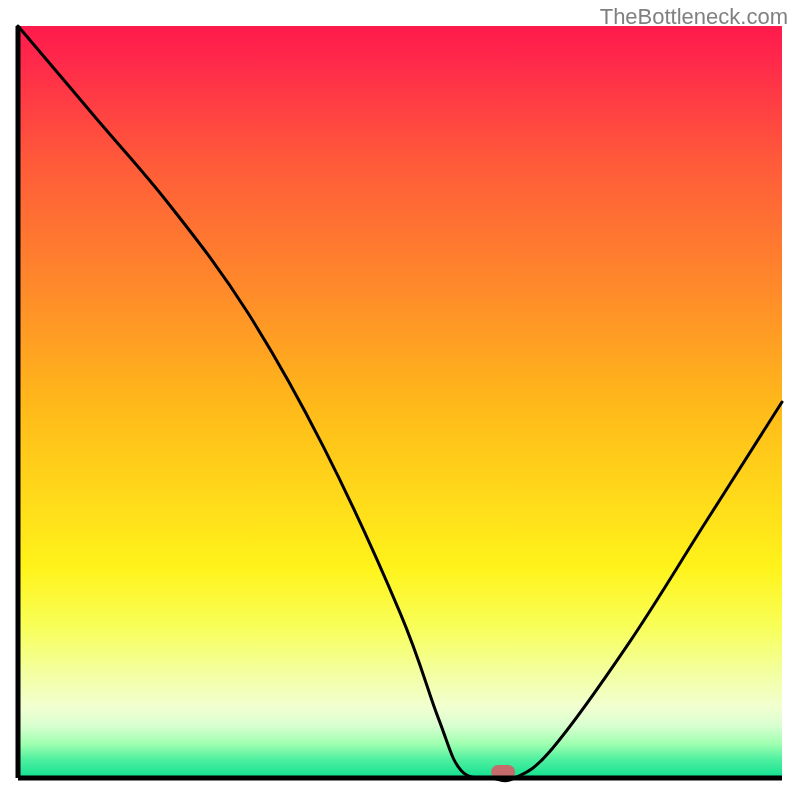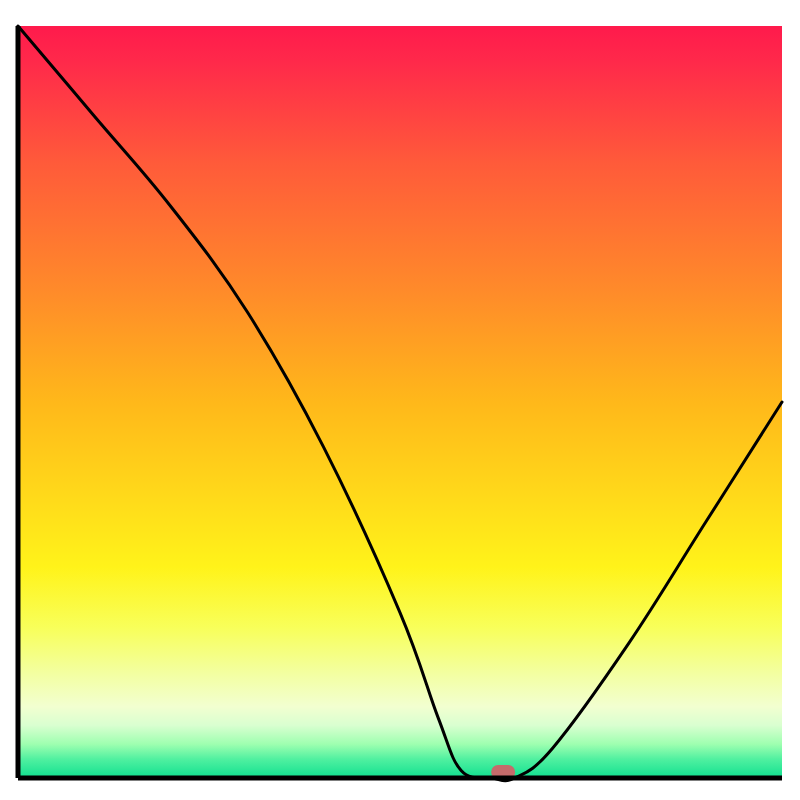--- a/index.html
+++ b/index.html
@@ -20,20 +20,21 @@
   color: #808080;
   font-size: 22px;
   font-weight: 400;
 }
 svg { display: block; }
 </style>
 </head>
 <body>
 
 <div class="container">
+  <div class="attribution">TheBottleneck.com</div>
   <svg width="800" height="800">
     <defs>
       <linearGradient id="bg" x1="0" y1="0" x2="0" y2="1">
           <stop offset="0%" stop-color="#ff1a4c"></stop>
           <stop offset="5%" stop-color="#ff2a4a"></stop>
           <stop offset="18%" stop-color="#ff5a3a"></stop>
           <stop offset="35%" stop-color="#ff8a2a"></stop>
           <stop offset="50%" stop-color="#ffb81a"></stop>
           <stop offset="62%" stop-color="#ffd81a"></stop>
           <stop offset="72%" stop-color="#fff31a"></stop>

